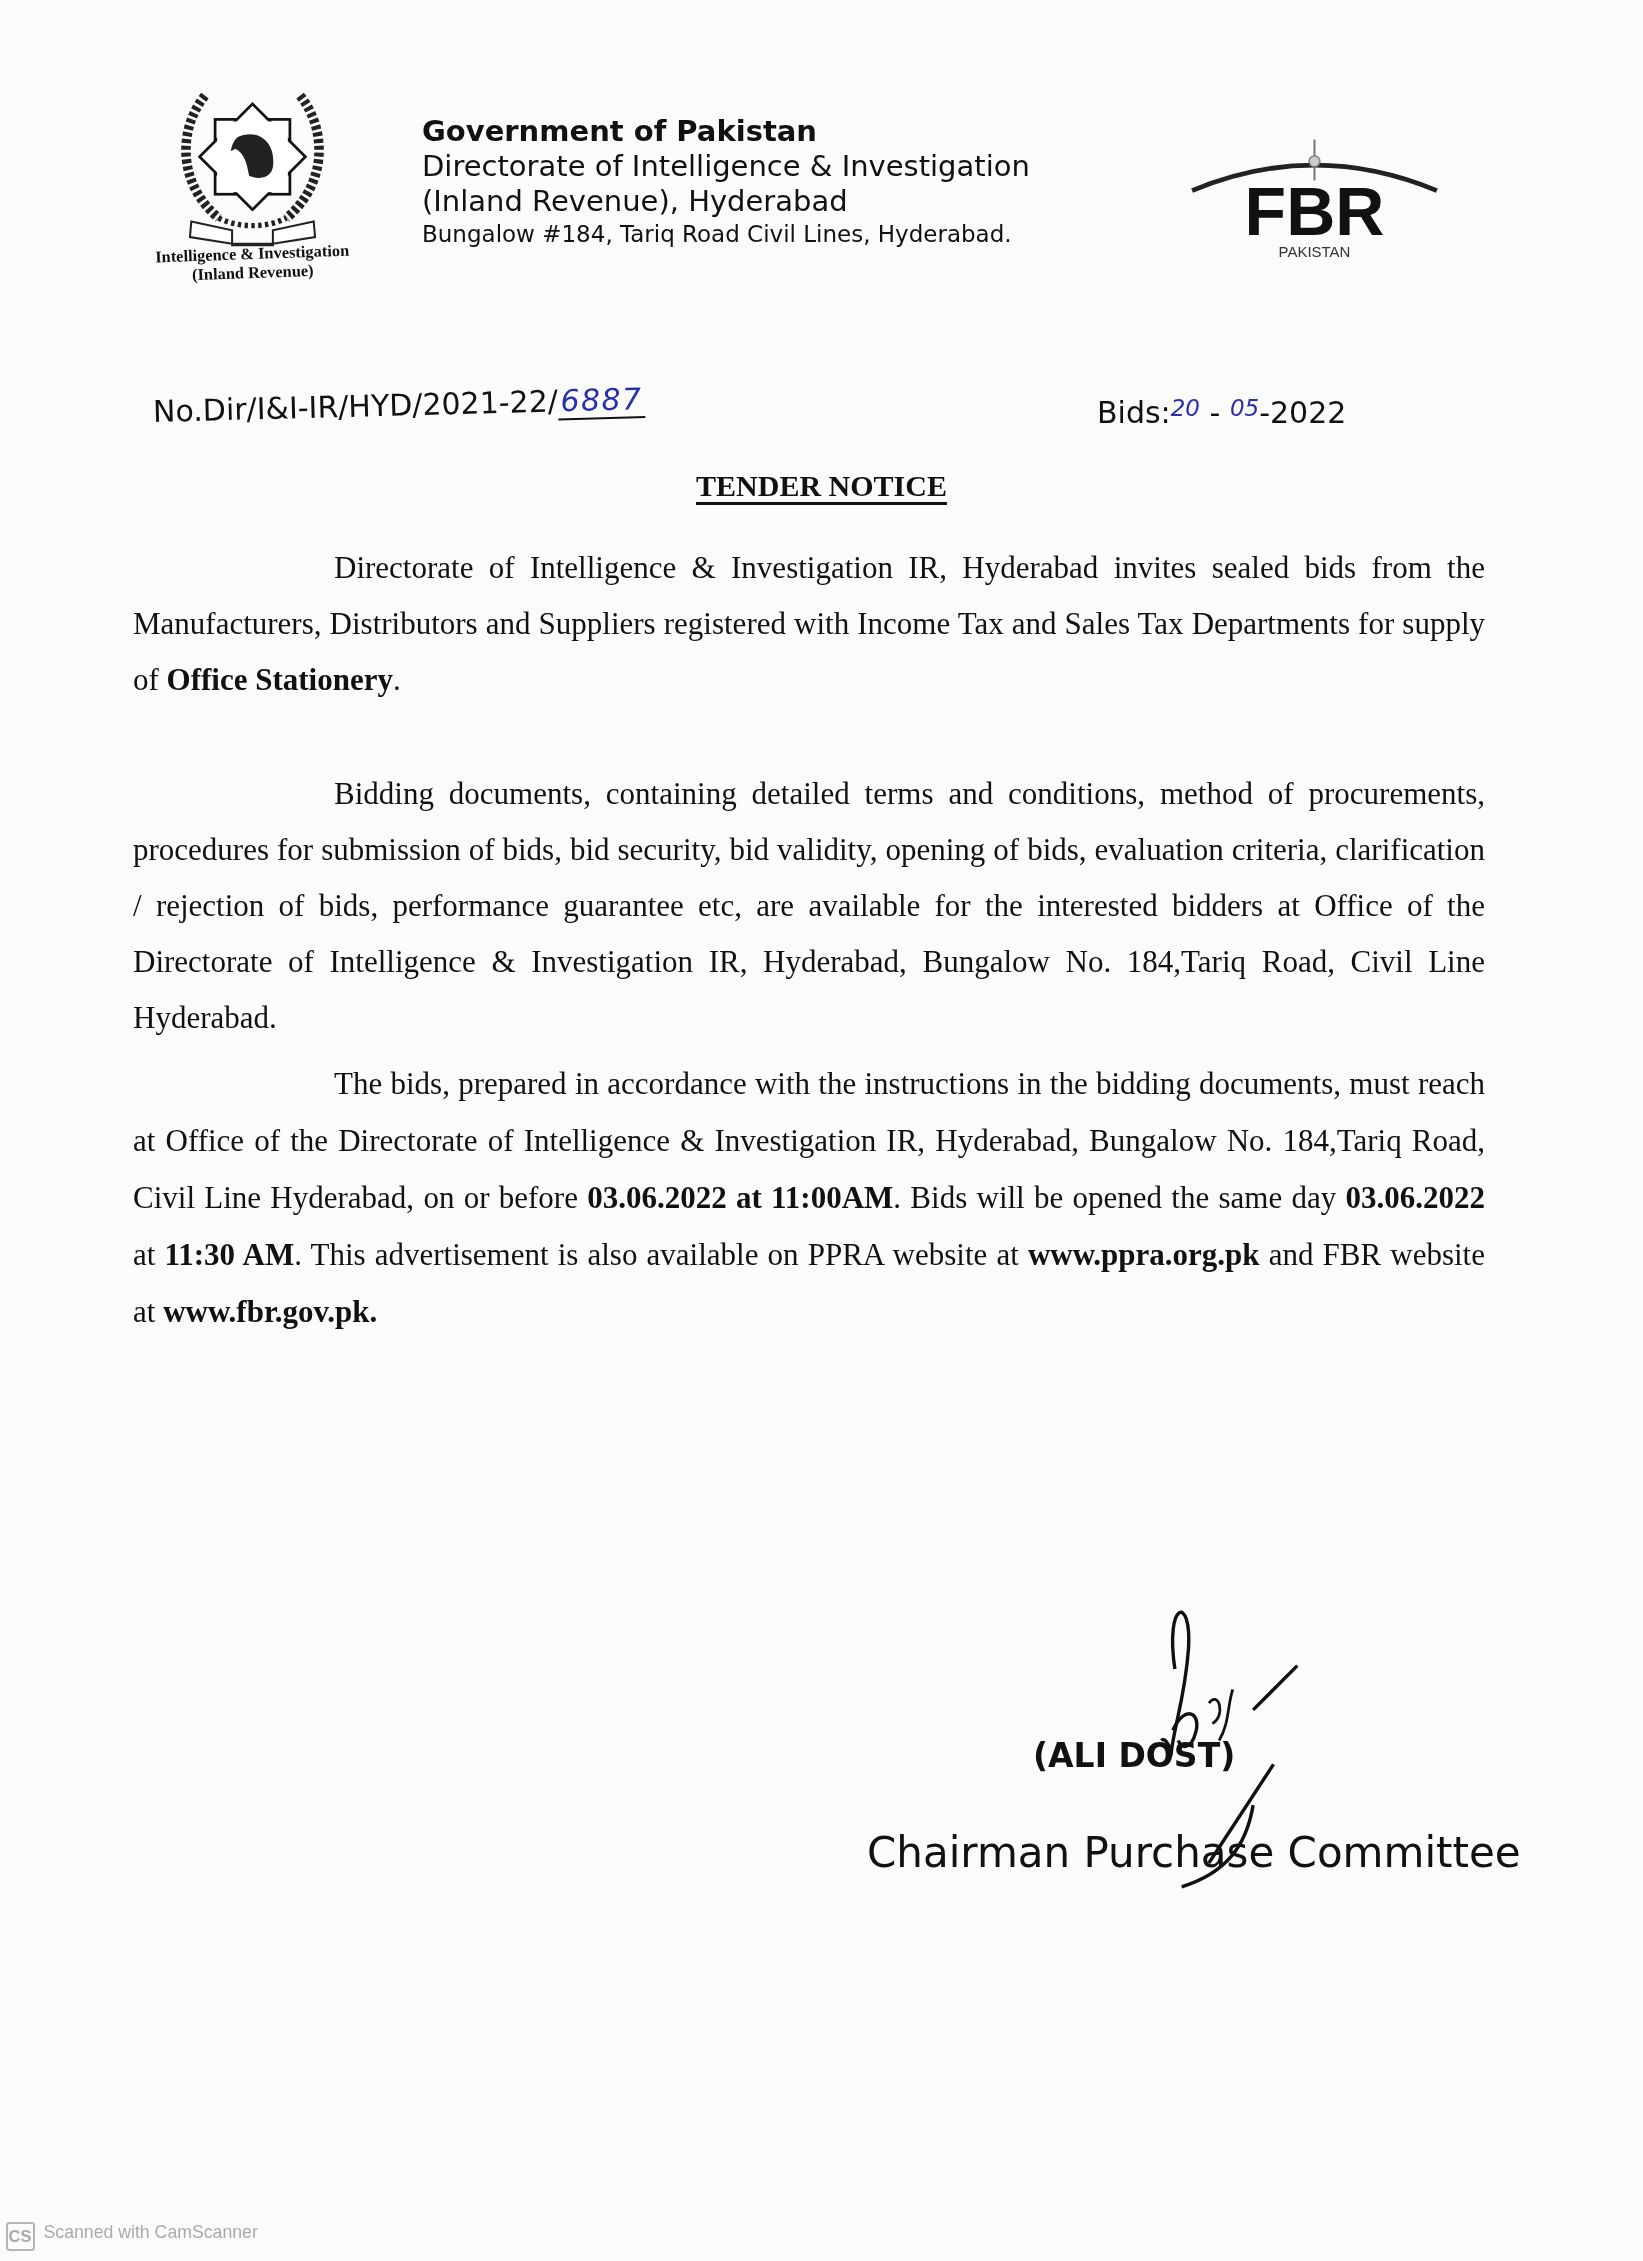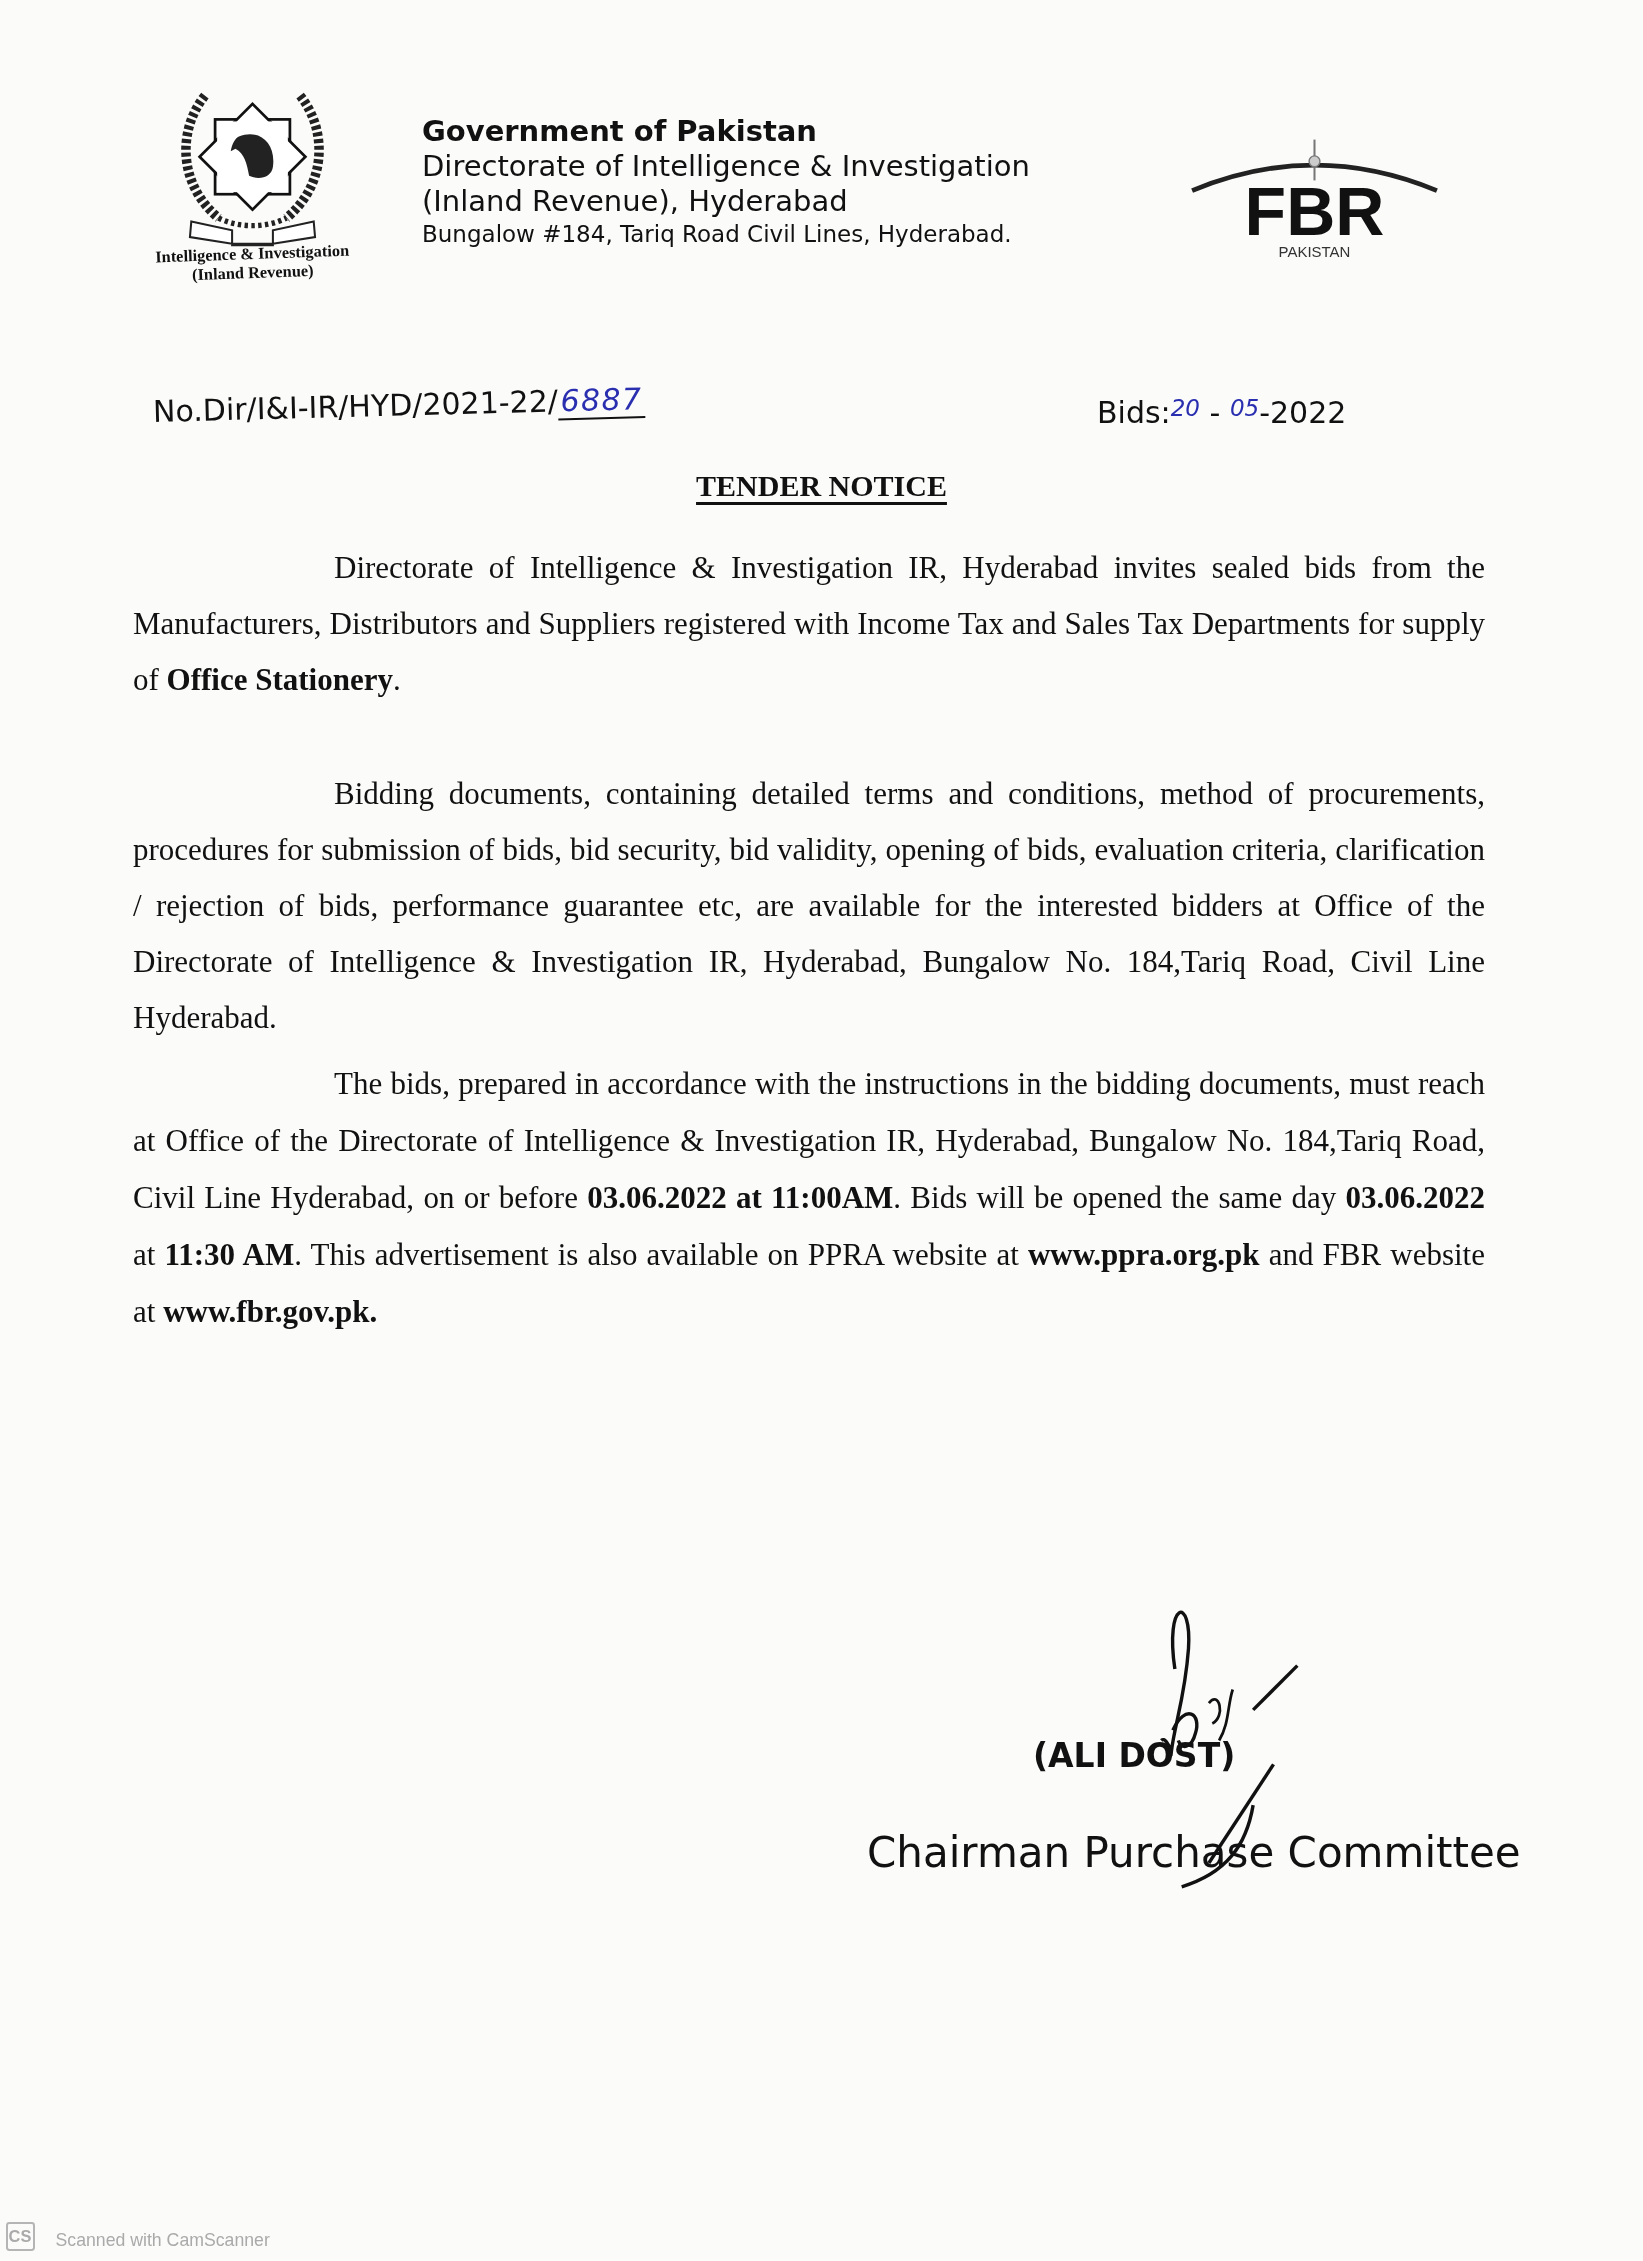--- a/index.html
+++ b/index.html
@@ -58,21 +58,21 @@
     
     .signature { left: 1049px; top: 1587px; width: 313px; height: 307px; }
     .sig-name {
       left: 1025px; top: 1736px; font-family: "DejaVu Sans", sans-serif; font-weight: bold; font-size: 33px; margin-left: 8px;
     }
     .sig-title {
       left: 867px; top: 1780px; font-family: "DejaVu Sans", sans-serif; font-size: 42px; white-space: nowrap; margin-top: 48px;
     }
     
     .cs-badge {
-      left: 5.5px; top: 2222px; display: flex; align-items: flex-end; gap: 21px;
+      left: 5.5px; top: 2222px; display: flex; align-items: flex-start; gap: 9px;
       font-family: "Liberation Sans", sans-serif; color: #aaa; font-size: 17.7px;
     }
     .cs-icon {
       width: 29px; height: 29px; border: 2px solid #b5b5b5; border-radius: 3.4px; box-sizing: border-box;
       color: #aaa; font-weight: bold; font-size: 16.4px; display: flex; align-items: center; justify-content: center;
     }
   </style>
 </head>
 <body>
 

